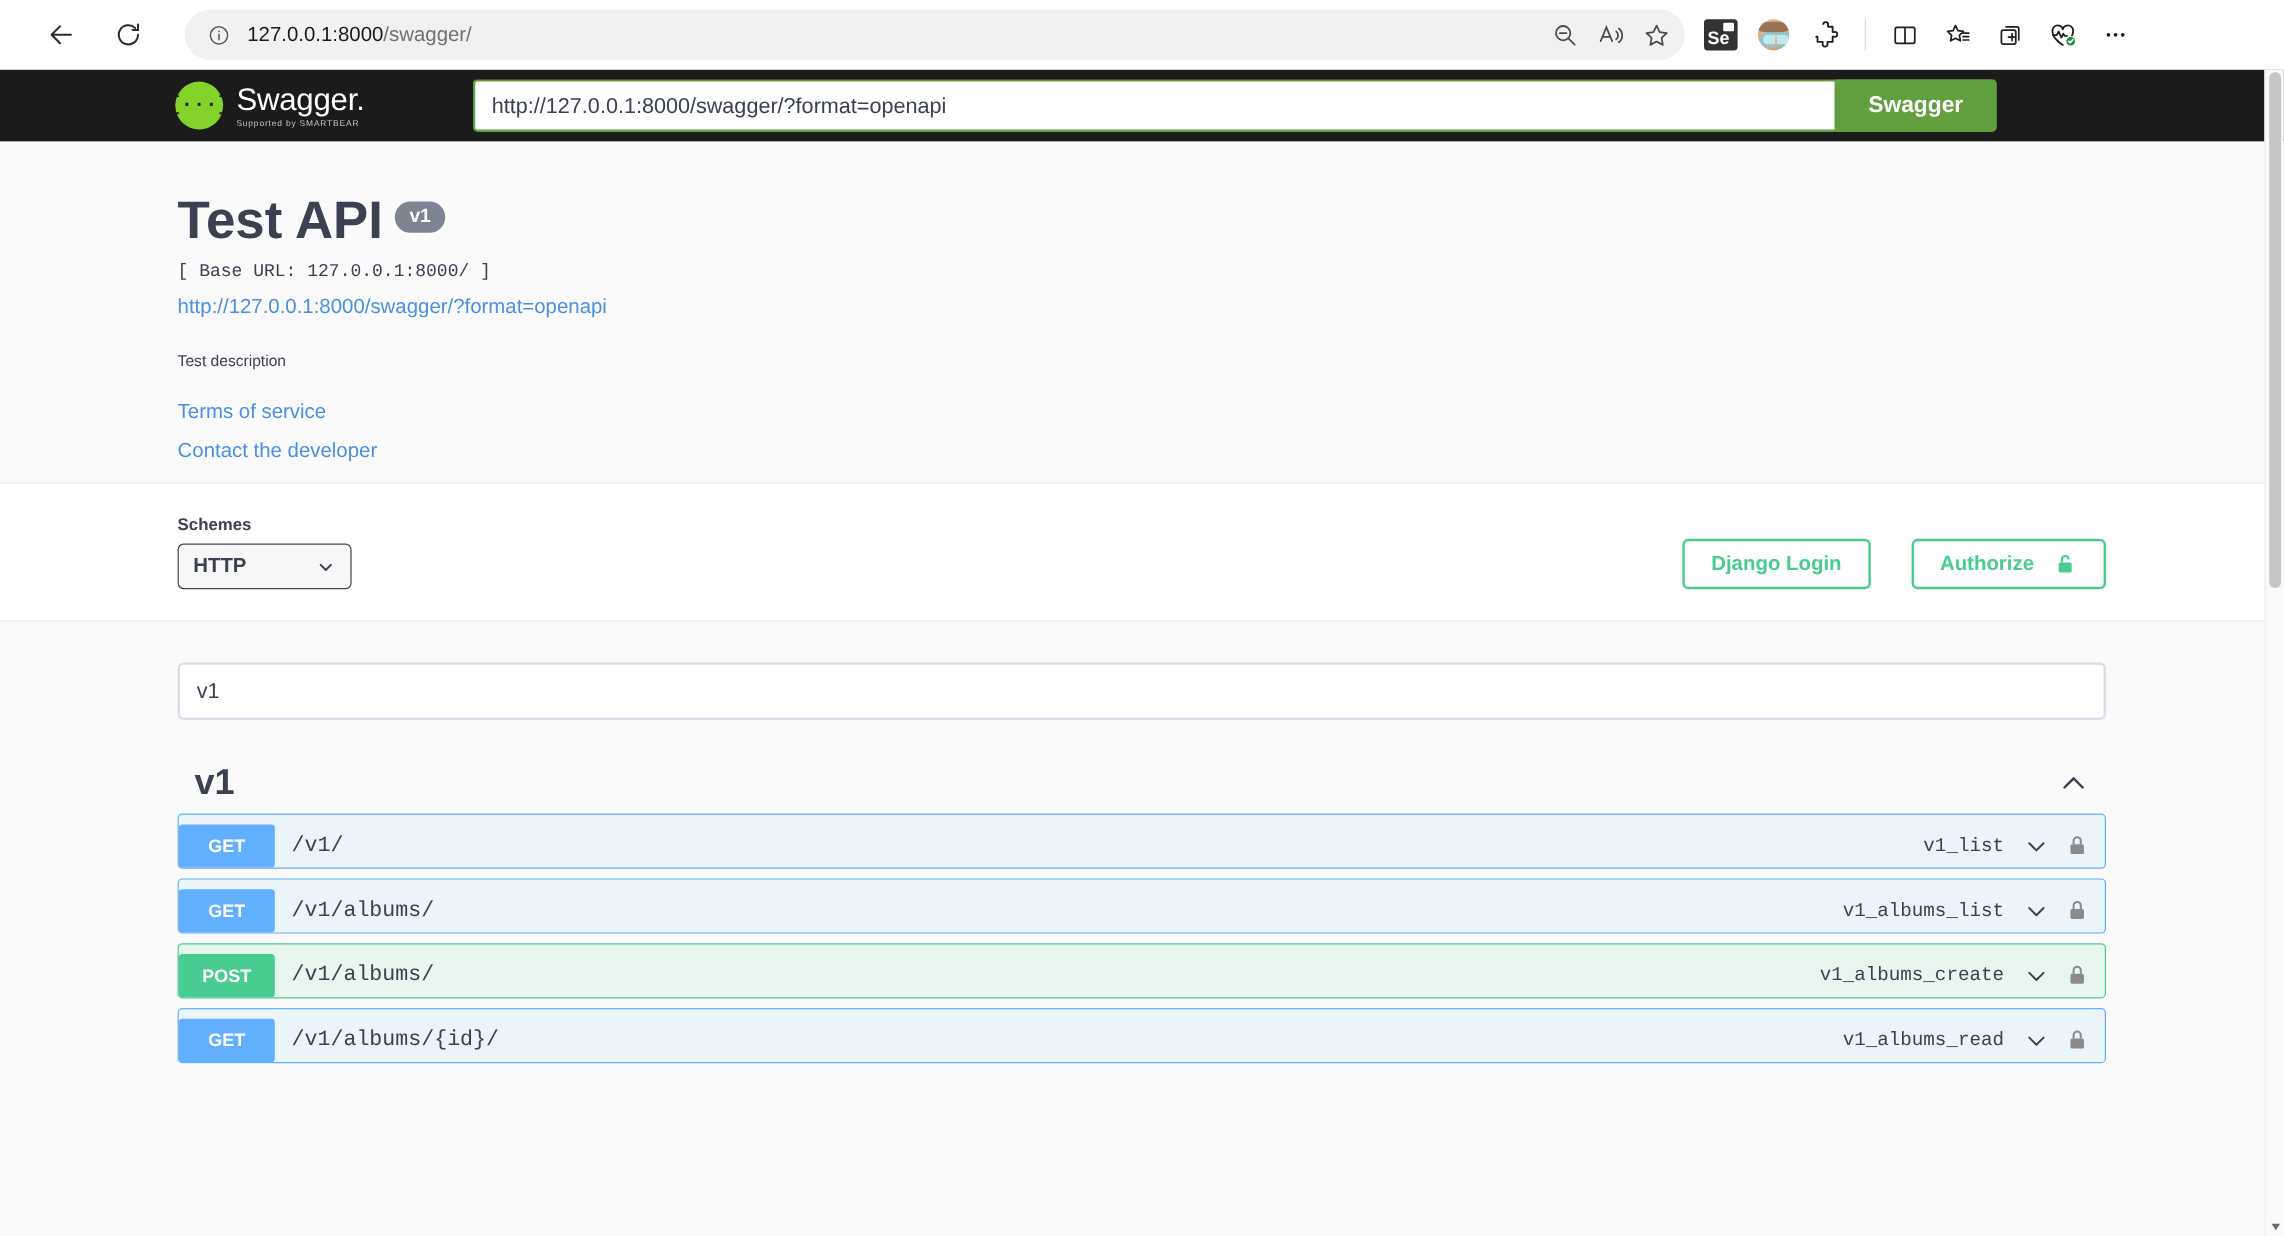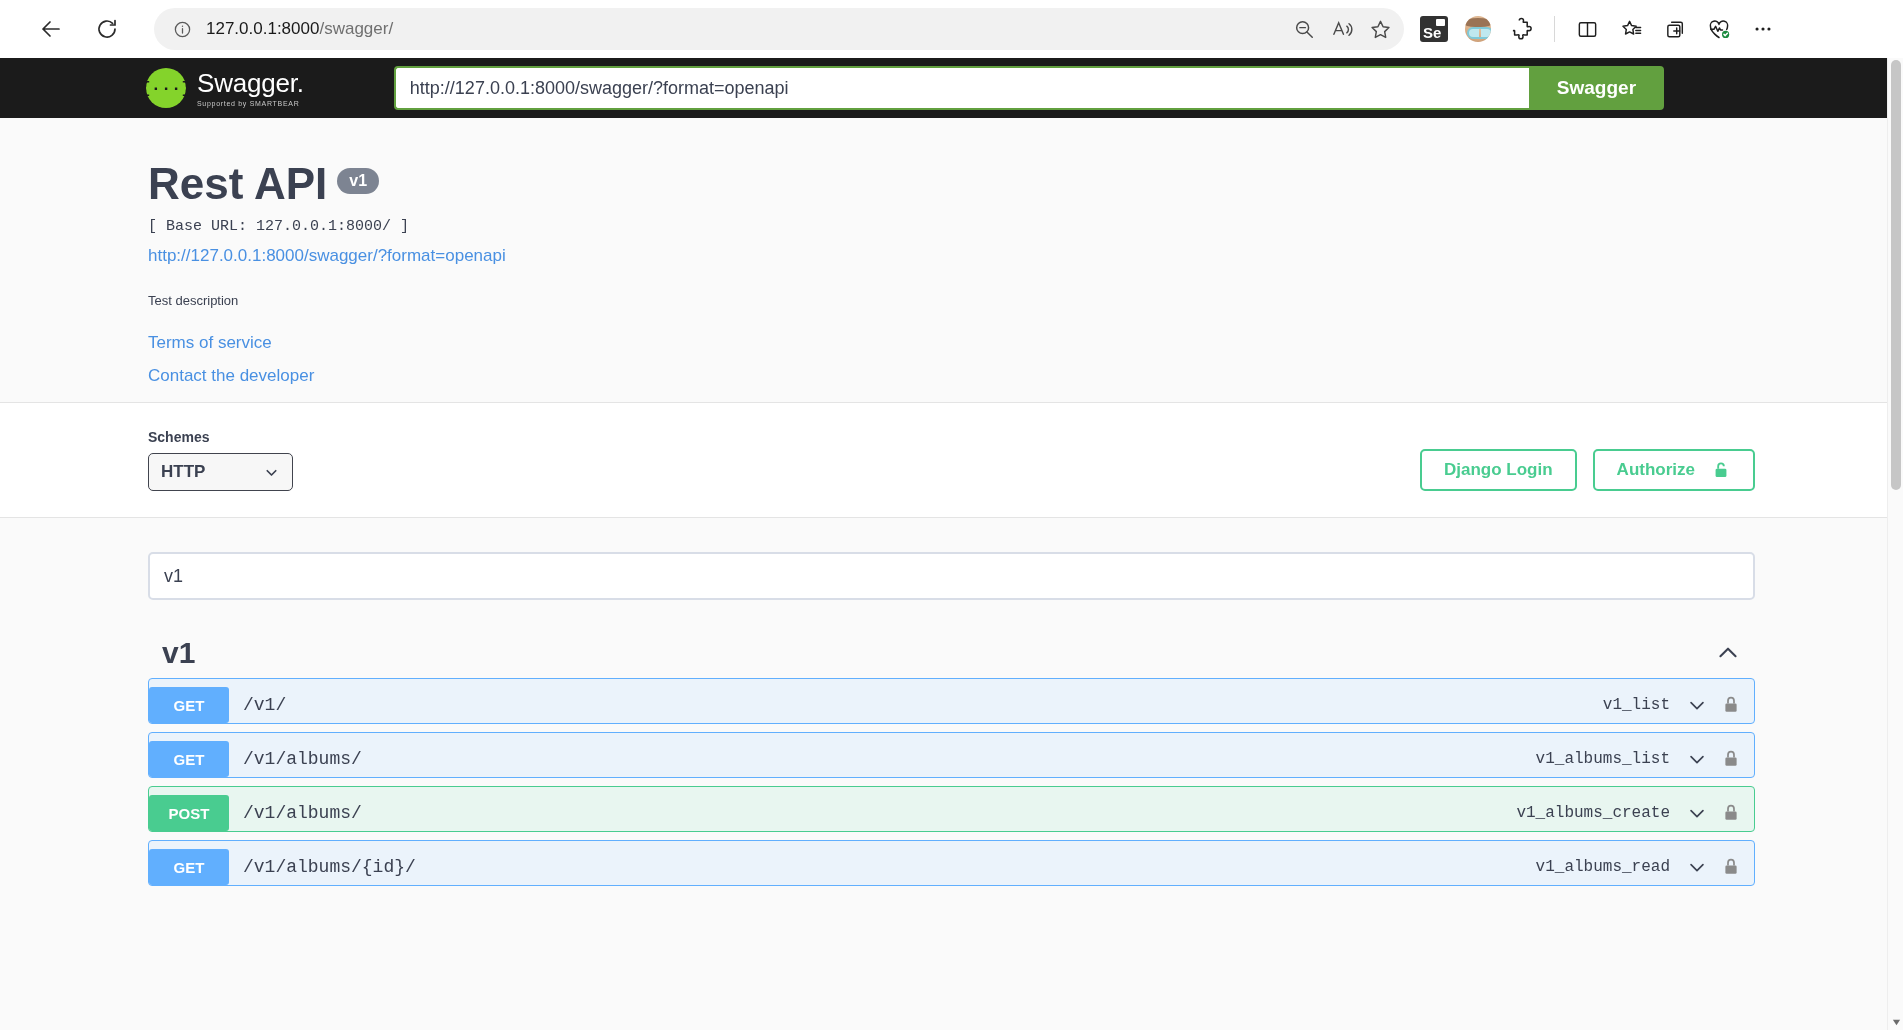--- a/index.html
+++ b/index.html
@@ -184,21 +184,21 @@
   .schemes-label { font-size: 14px; font-weight: bold; color: #3b4151; margin-bottom: 8px; }
   .schemes-select {
     width: 145px; height: 38px;
     border: 1px solid #41444e; border-radius: 5px;
     background: #f7f7f7;
     display: flex; align-items: center; justify-content: space-between;
     padding: 0 12px;
     font-size: 17px; font-weight: bold; color: #3b4151;
     cursor: pointer;
   }
-  .auth-col { display: flex; align-items: center; gap: 16px; }
+  .auth-col { display: flex; align-items: center; gap: 34px; }
   .auth-btn {
     height: 42px;
     border: 2px solid #49cc90;
     border-radius: 5px;
     background: transparent;
     color: #49cc90;
     font-size: 17px; font-weight: bold;
     padding: 0 22px;
     display: flex; align-items: center; gap: 16px;
     cursor: pointer;
@@ -388,21 +388,21 @@
       </div>
     </div>
     <div class="topbar-form">
       <input class="topbar-input" value="http://127.0.0.1:8000/swagger/?format=openapi" style="">
       <button class="explore-btn">Swagger</button>
     </div>
   </div>
 
   <div class="info-block">
     <div class="api-title-row">
-      <span class="api-title">Rest API</span>
+      <span class="api-title">Test API</span>
       <span class="version-badge">v1</span>
     </div>
     <div class="base-url">[ Base URL: 127.0.0.1:8000/ ]</div>
     <a class="info-link">http://127.0.0.1:8000/swagger/?format=openapi</a>
     <div class="info-desc">Test description</div>
     <a class="info-link tos-link">Terms of service</a>
     <a class="info-link contact-link">Contact the developer</a>
   </div>
 
   <div class="scheme-wrapper">

